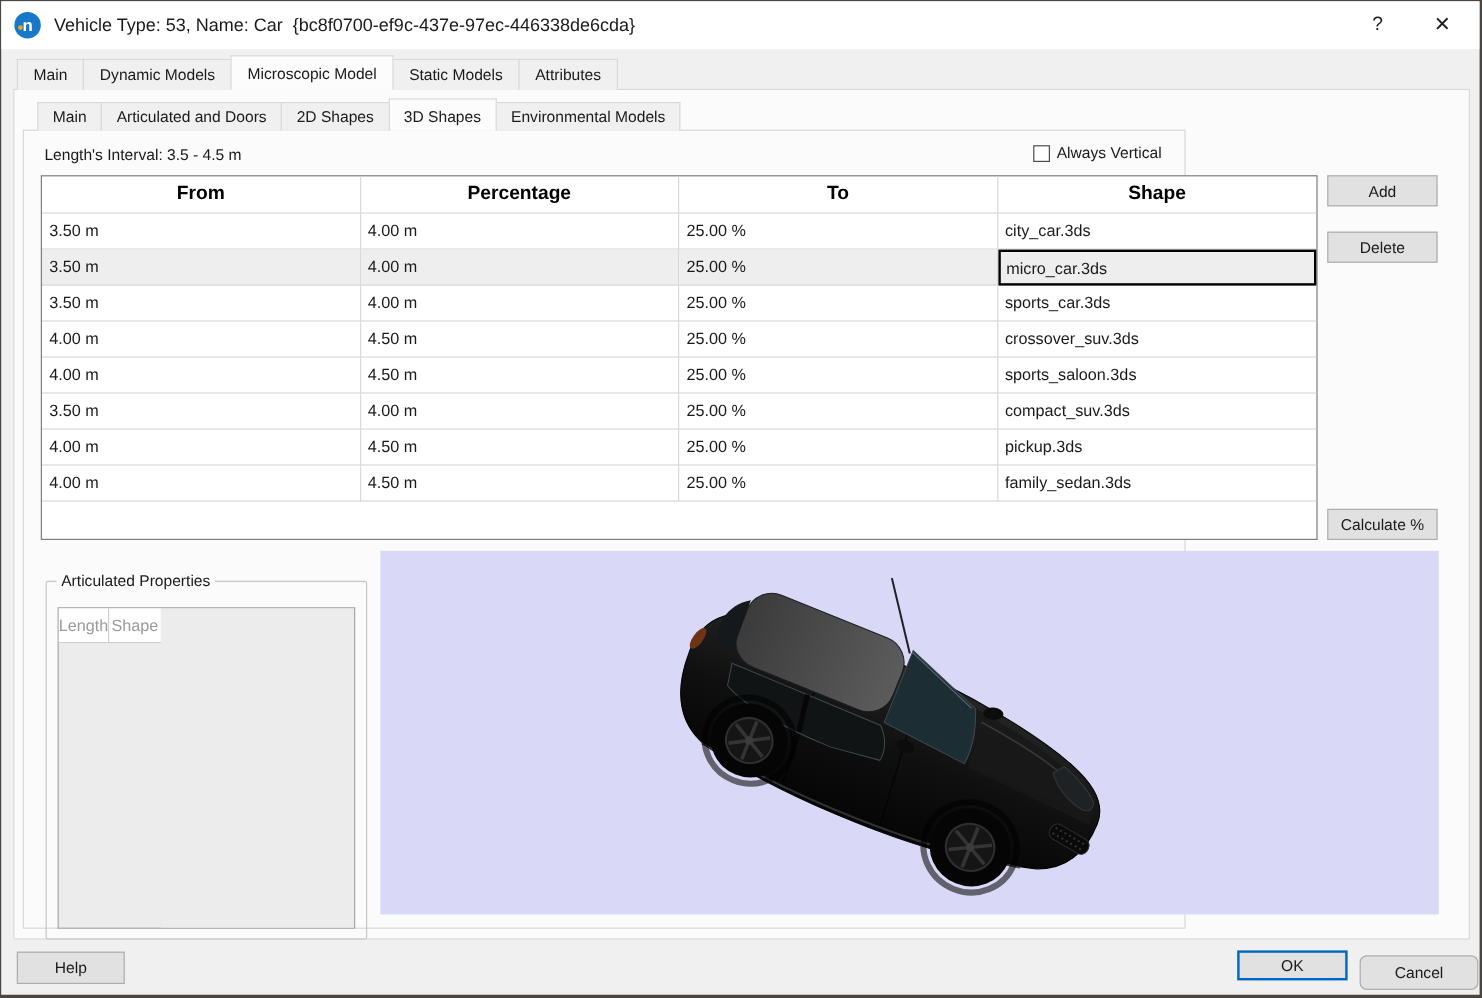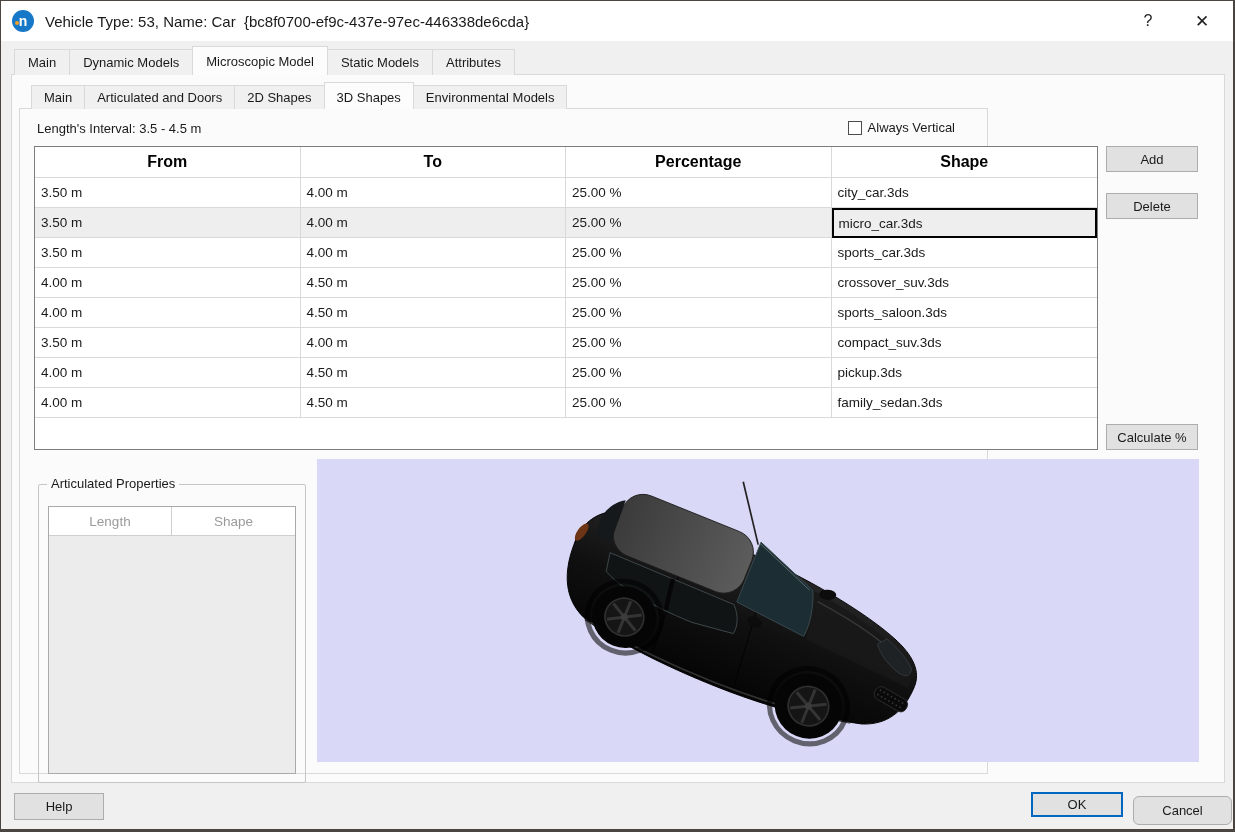--- a/index.html
+++ b/index.html
@@ -31,21 +31,21 @@
   .tab.active { background:#fcfcfc; height:29px; padding-top:6px; z-index:5; position:relative; }
   .sub-tabstrip .tab.active { height:27px; }
 
   .main-pane { position:absolute; left:10px; top:73px; width:1214px; height:709px;
                background:#fbfbfb; border:1px solid #d9d9d9; }
   .sub-pane  { position:absolute; left:18px; top:107px; width:969px; height:666px;
                background:#fbfbfb; border:1px solid #d9d9d9; }
 
   
   .interval-label { position:absolute; left:17px; top:12px; font-size:13px; color:#1a1a1a; }
-  .av-wrap { position:absolute; right:32px; top:11px; display:flex; align-items:flex-end;padding-left:17px; }
+  .av-wrap { position:absolute; right:19px; top:11px; display:flex; align-items:flex-end;padding-left:17px; }
   .checkbox { width:14px; height:14px; background:#fff; border:1px solid #4d4d4d; }
   .av-label { margin-left:6px; font-size:13px; color:#1a1a1a; }
 
   
   .shapes-table { position:absolute; left:14px; top:37px; width:1064px; height:304px;
                   background:#ffffff; border:1px solid #7d7d7d; display:flex; flex-direction:column; }
   .t-head { display:grid; grid-template-columns:repeat(4,1fr); height:31px; }
   .t-head > div { display:flex; align-items:center; justify-content:center; font-weight:bold; font-size:16px;
                   color:#000; border-right:1px solid #d9d9d9; border-bottom:1px solid #d9d9d9; }
   .t-head > div:last-child { border-right:none; }
@@ -63,21 +63,21 @@
   .btn-add { top:37px; }
   .btn-delete { top:84px; }
   .btn-calc { top:315px; }
 
   
   .groupbox { position:absolute; left:18px; top:355px; width:268px; height:299px;
               border:1px solid #c6c6c6; border-radius:2px;margin-top:20px; }
   .group-title { position:absolute; left:8px; top:-9px; background:#fbfbfb; padding:0 4px;
                  font-size:13px; color:#1a1a1a; }
   .mini-table { position:absolute; left:9px; top:21px; width:248px; height:268px;
-                border:1px solid #a9a9a9; display:flex; flex-direction:column; background:#ececec; }
+                border:1px solid #a9a9a9; display:flex; flex-direction:row; background:#ececec; }
   .mini-head { display:grid; grid-template-columns:1fr 1fr; height:29px; background:#ffffff; }
   .mini-head > div { display:flex; align-items:center; justify-content:center; font-size:13.5px; color:#9a9a9a;
                      border-right:1px solid #cfcfcf; border-bottom:1px solid #cfcfcf; }
   .mini-head > div:last-child { border-right:none; }
   .mini-body { flex:1; background:#ececec; }
 
   
   .preview { position:absolute; left:297px; top:350px; width:882px; height:303px; background:#d9d9f7; }
 
   
@@ -116,22 +116,22 @@
     <span class="interval-label">Length's Interval: 3.5 - 4.5 m</span>
 
     <div class="av-wrap">
       <span class="checkbox"></span>
       <span class="av-label">Always Vertical</span>
     </div>
 
     <div class="shapes-table">
       <div class="t-head">
         <div>From</div>
+        <div>Percentage</div>
         <div>To</div>
-        <div>Percentage</div>
         <div>Shape</div>
       </div>
       <div class="trow">
         <div>3.50 m</div>
         <div>4.00 m</div>
         <div>25.00 %</div>
         <div>city_car.3ds</div>
       </div>
       <div class="trow selected">
         <div>3.50 m</div>

